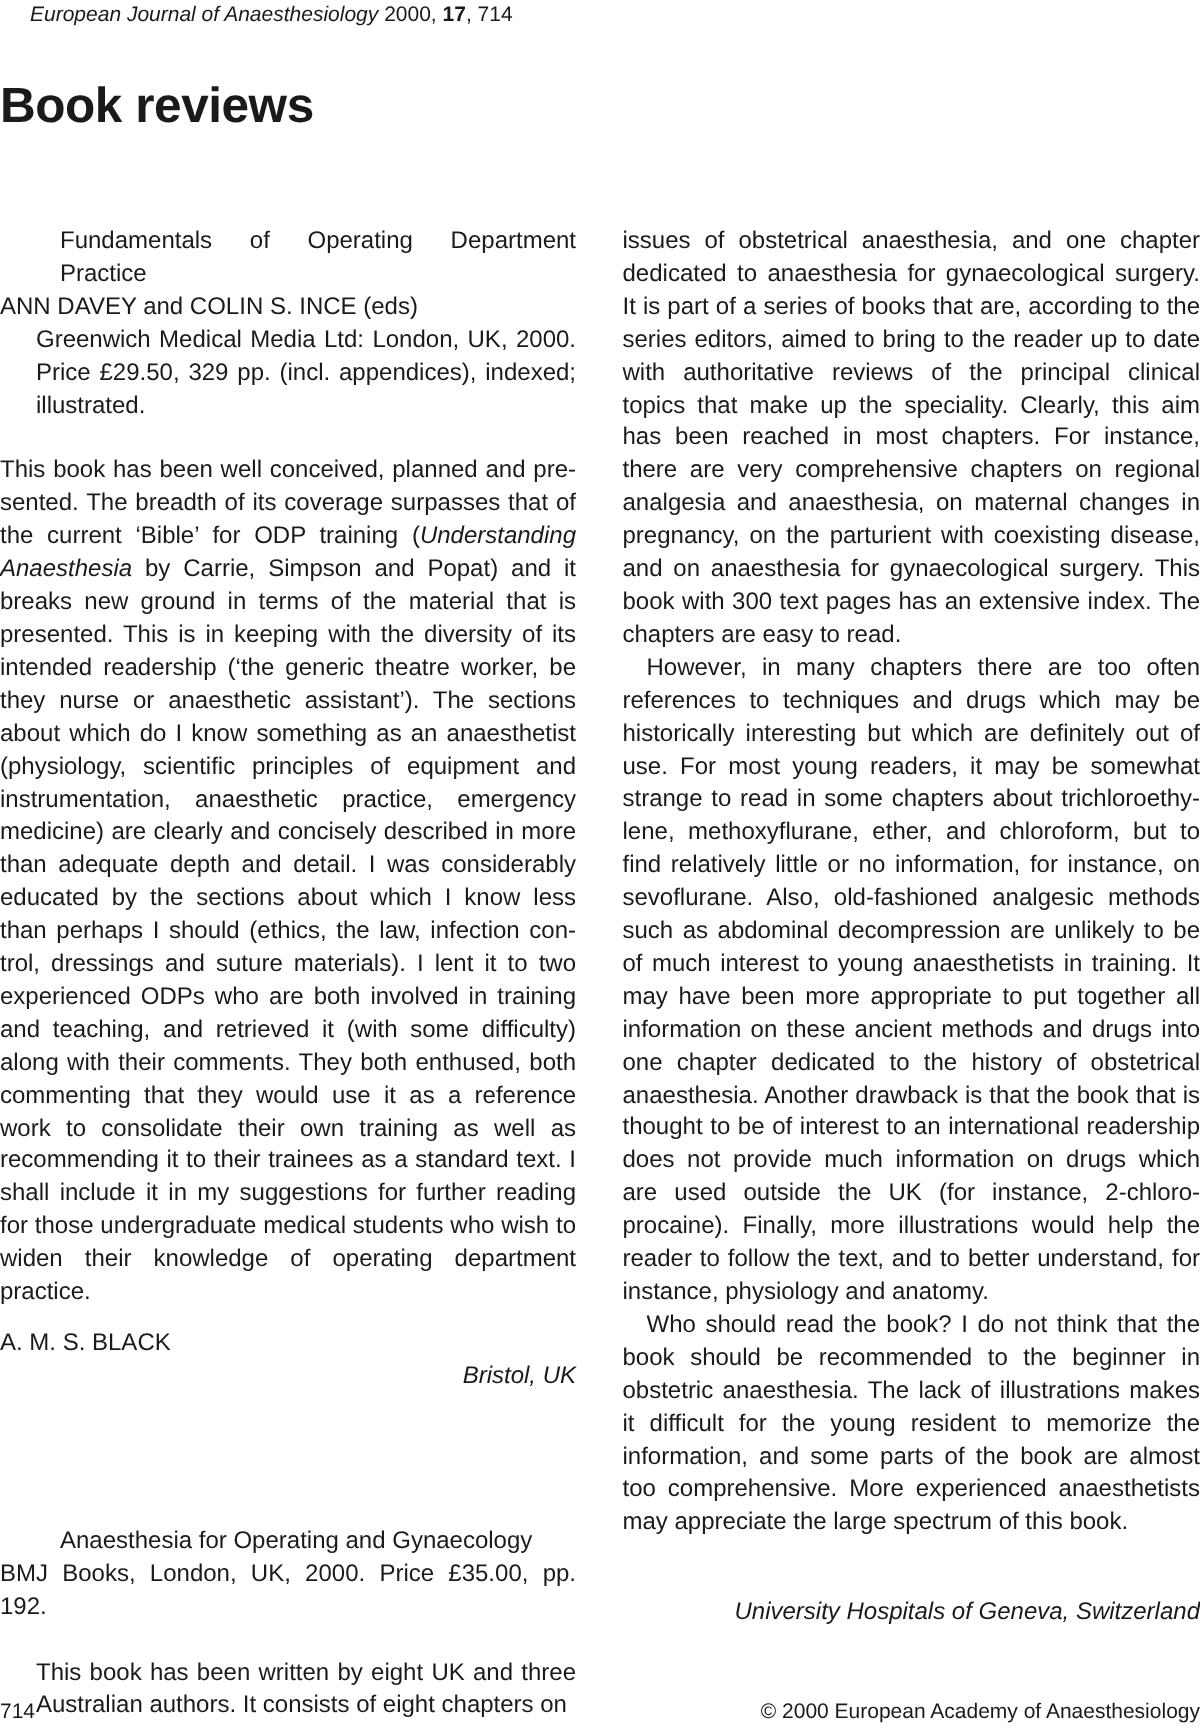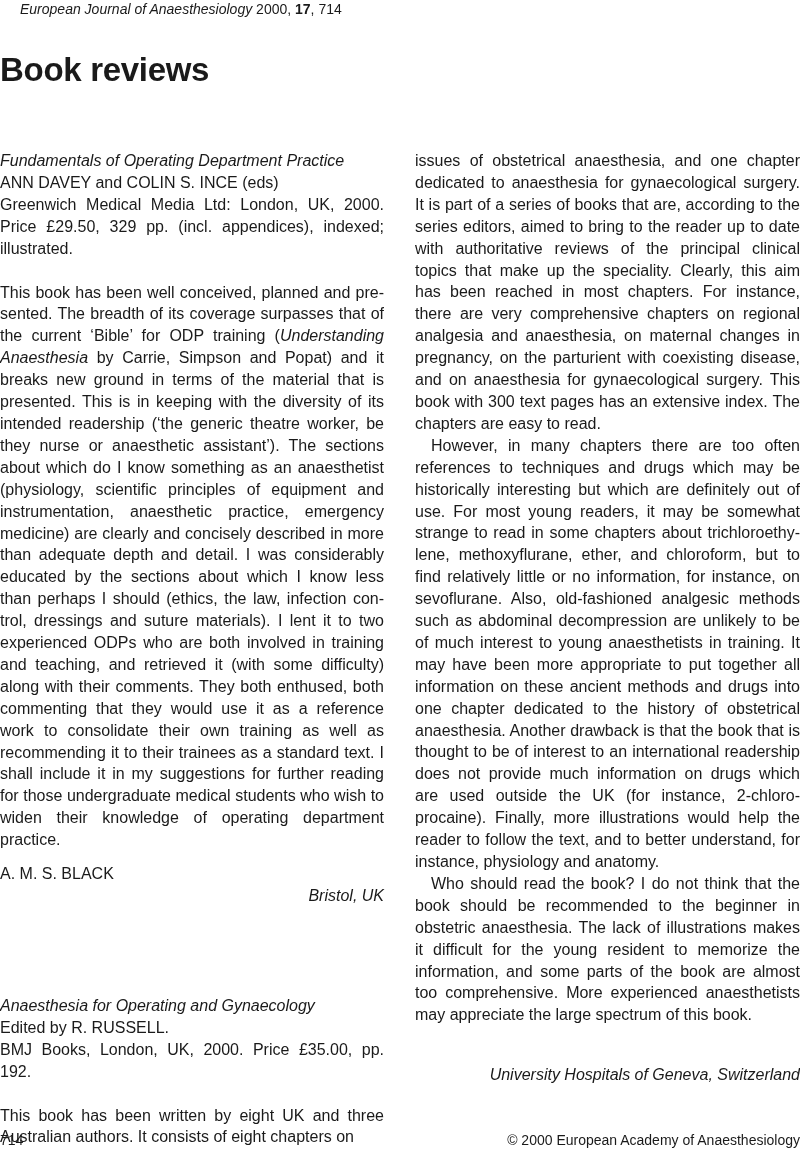--- a/index.html
+++ b/index.html
@@ -15,23 +15,23 @@
   .section-title {
     position: absolute; left: 0; top: 50px; font-size: 33px; font-weight: bold; line-height: 40px; margin: 0;
     letter-spacing: -0.3px;
   }
   .col {
     position: absolute; top: 150px; font-size: 16px; line-height: 21.9px;
   }
   .col-left { left: 0; width: 384px; }
   .col-right { left: 415px; width: 385px; }
   .col p { margin: 0; text-align: justify; hyphens: manual; }
-  .book-title { font-style: italic; text-align: center; }
+  .book-title { text-align: center; padding-left: 40px; }
   .meta { text-align: left; }
-  .meta-justify { text-align: justify; text-align-last: left; }
+  .meta-justify { text-align: justify; text-align-last: left; padding-left: 24px; }
   .gap { height: 22px; }
   .indent { text-indent: 16px; }
   .sig { text-align: right; }
   .sig-it { text-align: right !important; font-style: italic; padding-left: 35px; }
   .em { font-style: italic; }
   .footer-page {
     position: absolute; left: 0; top: 1131px; font-size: 14px; line-height: 18px;
   }
   .footer-copy {
     position: absolute; right: 0; top: 1131px; font-size: 14px; line-height: 18px;
@@ -58,21 +58,20 @@
     <p><span>This book has been well conceived, planned and pre­sented. The breadth of its coverage surpasses that of the current ‘Bible’ for ODP training (</span><span class="em">Understanding Anaesthesia</span><span> by Carrie, Simpson and Popat) and it breaks new ground in terms of the material that is presented. This is in keeping with the diversity of its intended readership (‘the generic theatre worker, be they nurse or anaesthetic assistant’). The sections about which do I know something as an anaesthetist (physiology, scientific principles of equipment and instrumentation, anaesthetic practice, emergency medicine) are clearly and concisely described in more than adequate depth and detail. I was considerably educated by the sections about which I know less than perhaps I should (ethics, the law, infection con­trol, dressings and suture materials). I lent it to two experienced ODPs who are both involved in training and teaching, and retrieved it (with some difficulty) along with their comments. They both enthused, both commenting that they would use it as a reference work to consolidate their own training as well as recommending it to their trainees as a standard text. I shall include it in my suggestions for further reading for those undergraduate medical students who wish to widen their knowledge of operating department practice.</span></p>
     <div class="gap" style="height:12px"></div>
     <p class="sig">A. M. S. BLACK</p>
     <p class="sig-it">Bristol, UK</p>
   </section>
 
   <div style="height:88px"></div>
 
   <section>
     <p class="book-title">Anaesthesia for Operating and Gynaecology</p>
-    <p class="meta">Edited by R. RUSSELL.</p>
     <p class="meta">BMJ Books, London, UK, 2000. Price £35.00, pp. 192.</p>
     <div class="gap"></div>
     <p class="meta-justify">This book has been written by eight UK and three Australian authors. It consists of eight chapters on</p>
   </section>
 </div>
 
 <div class="col col-right">
   <section>
     <p>issues of obstetrical anaesthesia, and one chapter dedicated to anaesthesia for gynaecological surgery. It is part of a series of books that are, according to the series editors, aimed to bring to the reader up to date with authoritative reviews of the principal clini­cal topics that make up the speciality. Clearly, this aim has been reached in most chapters. For instance, there are very comprehensive chapters on regional analgesia and anaesthesia, on maternal changes in pregnancy, on the parturient with coexisting disease, and on anaesthesia for gynaecological surgery. This book with 300 text pages has an extensive index. The chapters are easy to read.</p>
     <p class="indent">However, in many chapters there are too often references to techniques and drugs which may be historically interesting but which are definitely out of use. For most young readers, it may be somewhat strange to read in some chapters about trichloroethy­lene, methoxyflurane, ether, and chloroform, but to find relatively little or no information, for instance, on sevoflurane. Also, old-fashioned analgesic methods such as abdominal decompression are unlikely to be of much interest to young anaesthetists in training. It may have been more appropriate to put together all information on these ancient methods and drugs into one chapter dedicated to the history of obstetrical anaesthesia. Another drawback is that the book that is thought to be of interest to an international reader­ship does not provide much information on drugs which are used outside the UK (for instance, 2-chloro­procaine). Finally, more illustrations would help the reader to follow the text, and to better understand, for instance, physiology and anatomy.</p>

